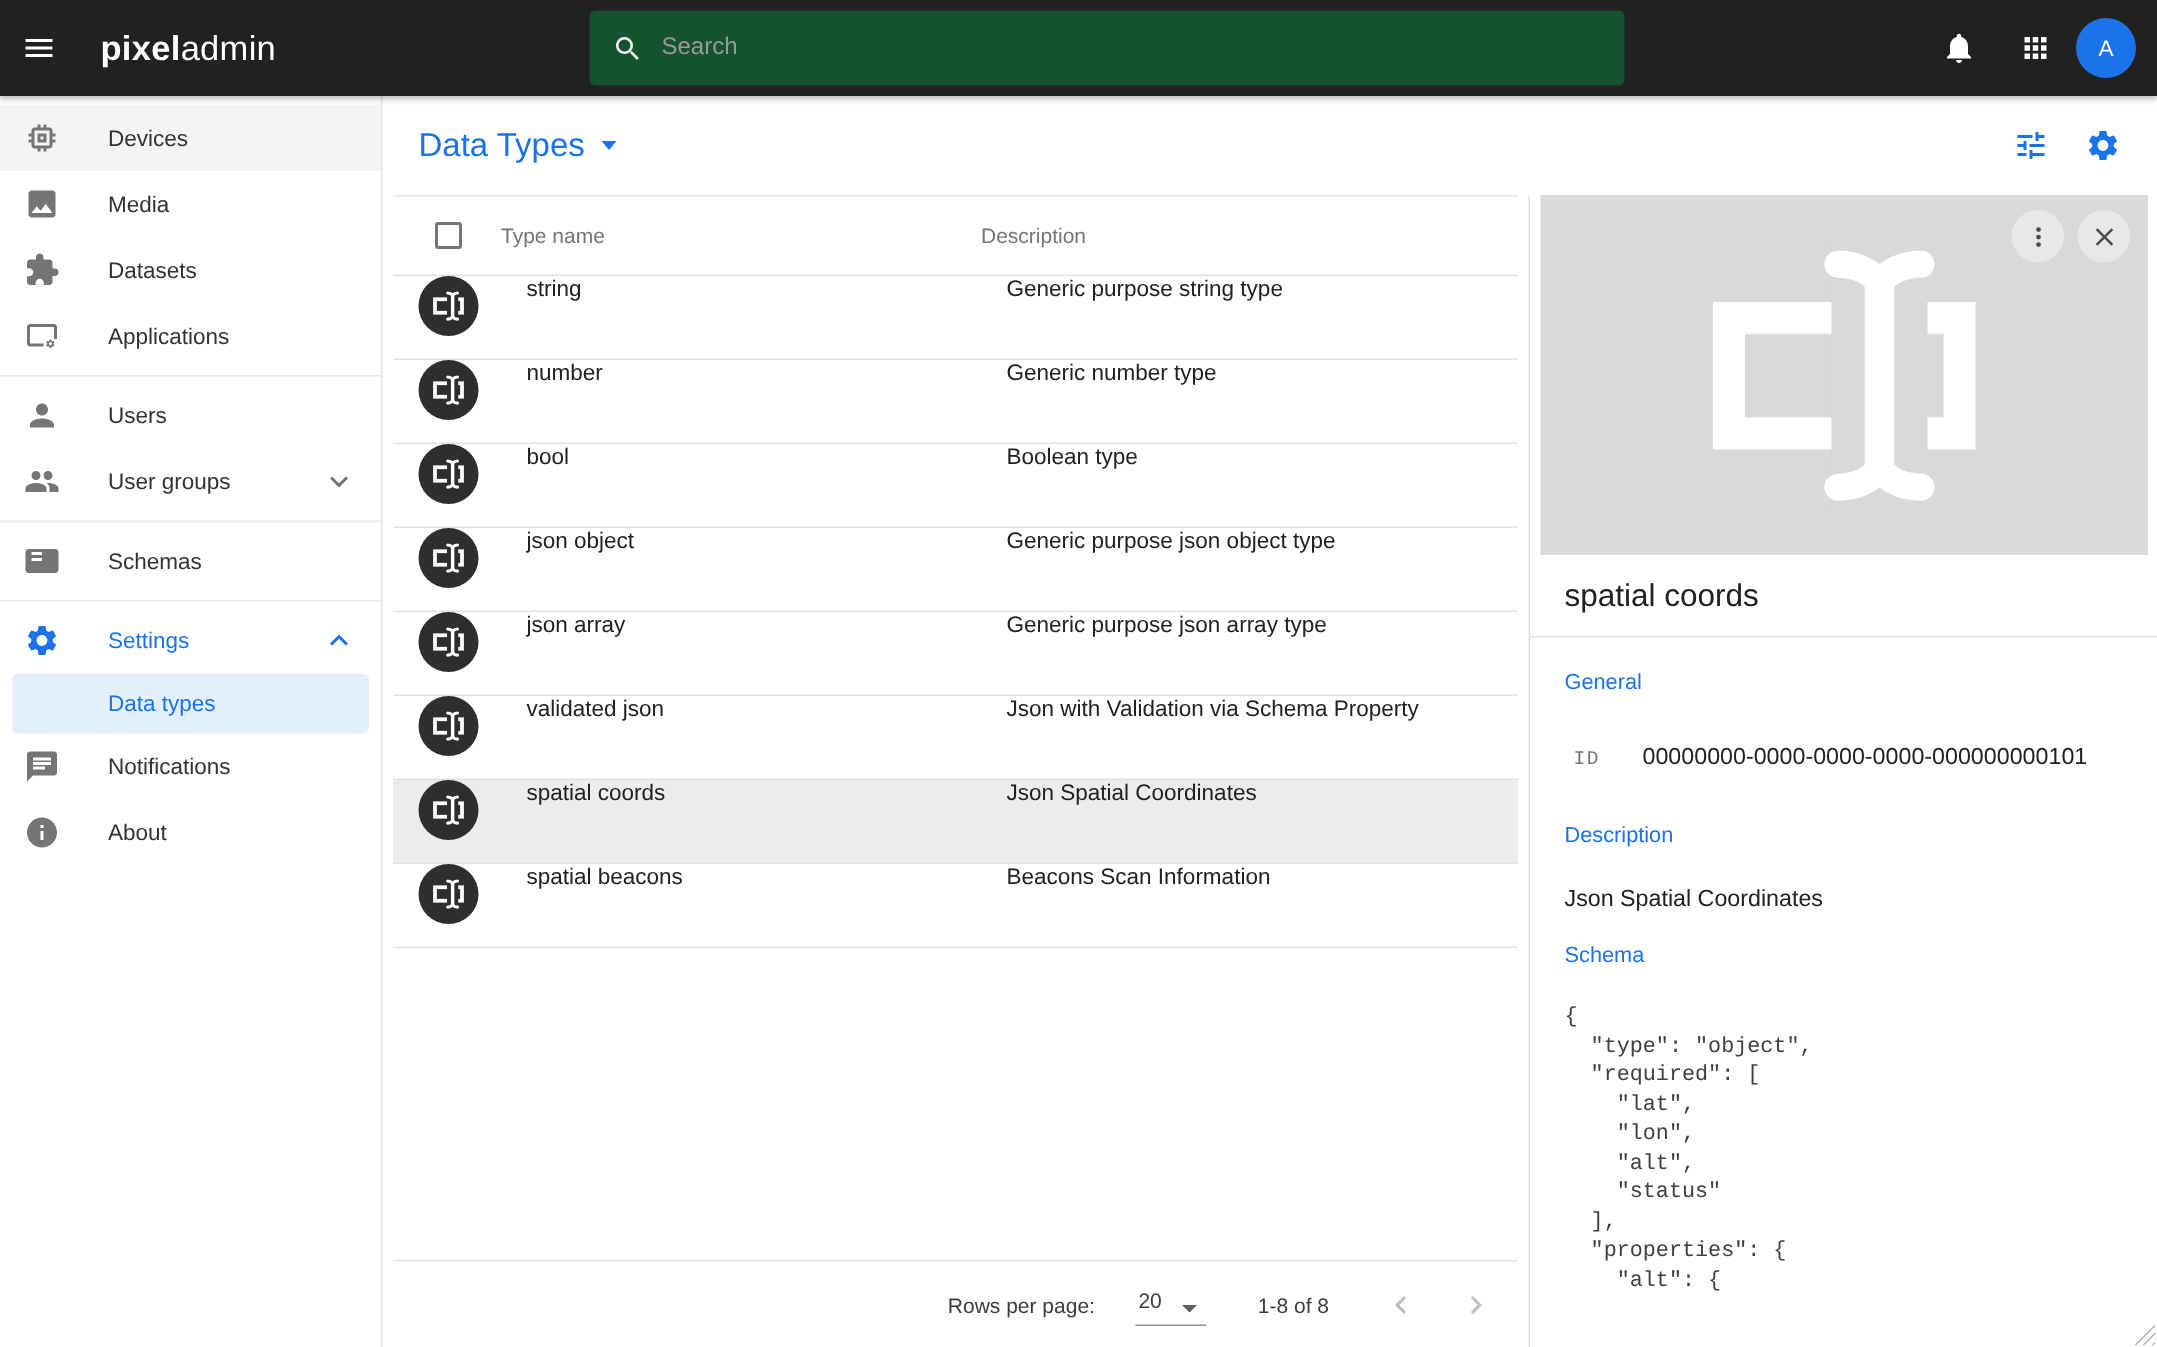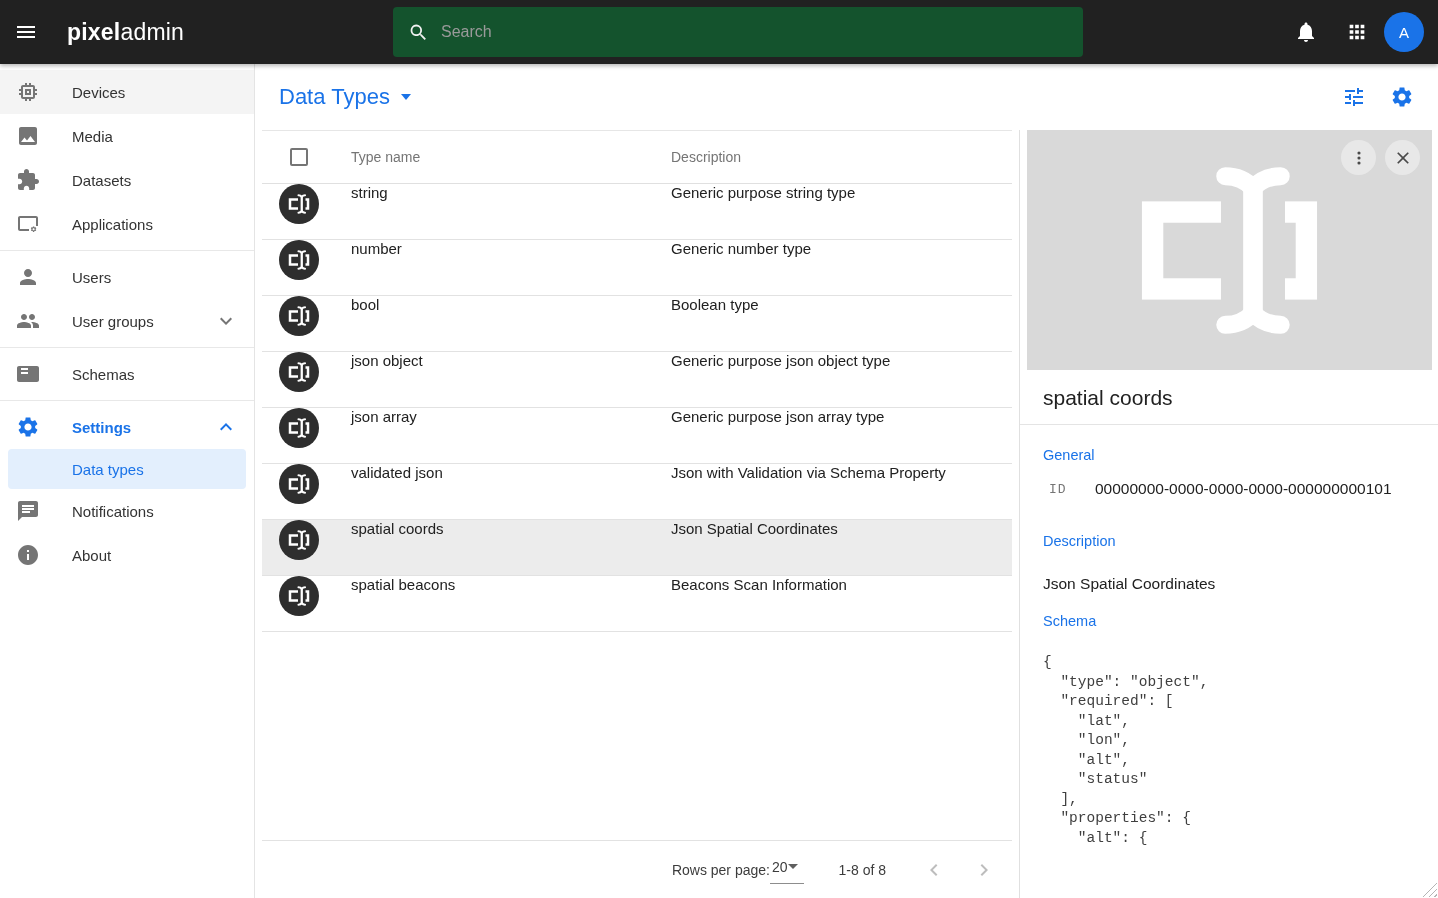--- a/index.html
+++ b/index.html
@@ -29,57 +29,57 @@
            color:#fff; font-size:15px; display:flex; align-items:center; justify-content:center; cursor:pointer;}
   
   .shell{ display:flex; height:834px; }
   .sidebar{ width:255px; flex:none; border-right:1px solid #e4e4e4; padding-top:6px; background:#fff;}
   .sb-item{ height:44px; display:flex; align-items:center; padding-left:16px; cursor:pointer; }
   .sb-item .ic{ width:24px; height:24px; flex:none; fill:#757575; }
   .sb-item .lbl{ margin-left:32px; font-size:15px; color:#333; }
   .sb-item .chev{ margin-left:auto; margin-right:16px; width:24px; height:24px; fill:#757575;}
   .sb-item.hovered{ background:#f4f4f4; }
   .sb-item.accent .ic, .sb-item.accent .chev{ fill:var(--accent); }
-  .sb-item.accent .lbl{ color:var(--accent); font-weight:700;text-align:center; }
+  .sb-item.accent .lbl{ color:var(--accent); font-weight:400;text-align:center; }
   .sb-divider{ border-top:1px solid #e8e8e8; margin:4px 0; }
   .sb-sub{ height:40px; margin:0 8px; border-radius:4px; background:var(--subitem-bg);
            display:flex; align-items:center; padding-left:64px; cursor:pointer;}
   .sb-sub .lbl{ font-size:15px; color:var(--accent); font-weight:500; }
   
   .content{ flex:1; display:flex; flex-direction:column; min-width:0; }
   .page-header{ height:66px; flex:none; display:flex; align-items:center; padding:0 24px; }
   .page-title{ display:flex; align-items:center; gap:11px; cursor:pointer; }
   .page-title .txt{ color:var(--accent); font-size:22px; font-weight:500; }
   .caret-down{ width:0; height:0; border-left:5px solid transparent; border-right:5px solid transparent;
                border-top:6px solid var(--accent); }
   .header-actions{ margin-left:auto; display:flex; align-items:center; gap:24px; }
   .header-actions .ic{ width:24px; height:24px; fill:var(--accent); cursor:pointer; }
   .content-body{ flex:1; display:flex; min-height:0; }
   
   .table-area{ width:764px; flex:none; display:flex; flex-direction:column; padding:0 7px; }
   .thead-row{ height:54px; flex:none; display:flex; align-items:center;
               border-top:1px solid #e6e6e6; border-bottom:1px solid #e0e0e0; }
   .checkbox{ width:18px; height:18px; border:2px solid #757575; border-radius:2px;
              margin-left:28px; cursor:pointer; background:#fff; }
-  .thead-row .col-name{ margin-left:43px; width:320px; font-size:14px; color:#757575; }
+  .thead-row .col-name{ margin-left:26px; width:320px; font-size:14px; color:#757575; }
   .thead-row .col-desc{ font-size:14px; color:#757575; }
   .trow{ height:56px; flex:none; display:flex; align-items:flex-start; border-bottom:1px solid #e2e2e2; cursor:pointer;}
   .trow.selected{ background:var(--selected-row-bg); }
   .cell-avatar{ width:89px; flex:none; display:flex; }
   .row-avatar{ width:40px; height:40px; margin-left:17px; border-radius:50%; background:#2e2e2e;
                display:flex; align-items:center; justify-content:center; --glyph-bg:#2e2e2e; }
   .row-avatar svg{ width:24px; height:24px; }
   .cell-name{ width:320px; flex:none; font-size:15px; color:#212121; }
   .cell-desc{ font-size:15px; color:#212121; }
   .table-spacer{ flex:1; }
   
   .pagination{ height:58px; flex:none; border-top:1px solid #e2e2e2; display:flex;
                align-items:center; justify-content:flex-end; padding-right:16px;
                font-size:14px; color:#3c3c3c; }
-  .rpp-select{ display:flex; align-items:center; 
+  .rpp-select{ margin-left:27px; display:flex; align-items:flex-end; gap:13px;
                border-bottom:1px solid #8d8d8d; padding:3px 6px 8px 2px; cursor:pointer; }
   .caret-sm{ width:0;height:0;border-left:5px solid transparent;border-right:5px solid transparent;
              border-top:5px solid #5f5f5f; }
   .range{ margin-left:35px; }
   .pg-chev{ width:24px; height:24px; fill:#bdbdbd; cursor:pointer; }
   .pg-prev{ margin-left:36px; } .pg-next{ margin-left:26px; }
   
   .detail-panel{ flex:1; border-left:1px solid #e0e0e0; display:flex; flex-direction:column;
                  min-width:0; overflow:hidden; }
   .hero{ height:240px; flex:none; margin:0 6px 0 7px; background:var(--hero-bg);
@@ -88,21 +88,21 @@
   .hero svg.big{ width:205px; height:205px; }
   .hero-actions{ position:absolute; top:10px; right:12px; display:flex; gap:9px; }
   .circle-btn{ width:35px; height:35px; border-radius:50%; background:#e8e8e8;
                display:flex; align-items:center; justify-content:center; cursor:pointer; }
   .circle-btn svg{ width:20px; height:20px; fill:#4a4a4a; }
   .detail-title{ padding:16px 23px 14px; font-size:21px; color:#212121;
                  border-bottom:1px solid #e4e4e4; }
   .detail-sections{ padding:0 23px; }
   .sec-label{ color:var(--accent); font-size:14.5px; font-weight:500; }
   .lbl-general{ margin-top:22px; }
-  .id-row{ margin-top:17px; display:flex; align-items:center; }
+  .id-row{ margin-top:33px; display:flex; align-items:center; }
   .id-label{ font-family:"Liberation Mono", monospace; font-size:13px; color:#757575;
              letter-spacing:1px; width:52px; flex:none; padding-left:6px; }
   .id-value{ font-size:15.5px; color:#212121; }
   .lbl-desc{ margin-top:35px; }
   .desc-value{ margin-top:26px; font-size:15.5px; color:#212121; }
   .lbl-schema{ margin-top:20px; }
   .schema-code{ margin-top:24px; font-family:"Liberation Mono", monospace; font-size:14.5px;
                 line-height:19.5px; color:#3f3f3f; white-space:pre; }
   .resize-grip{ position:fixed; right:1px; bottom:1px; width:15px; height:15px;
                 background:repeating-linear-gradient(135deg, transparent 0 3px, #b5b5b5 3px 4px);

